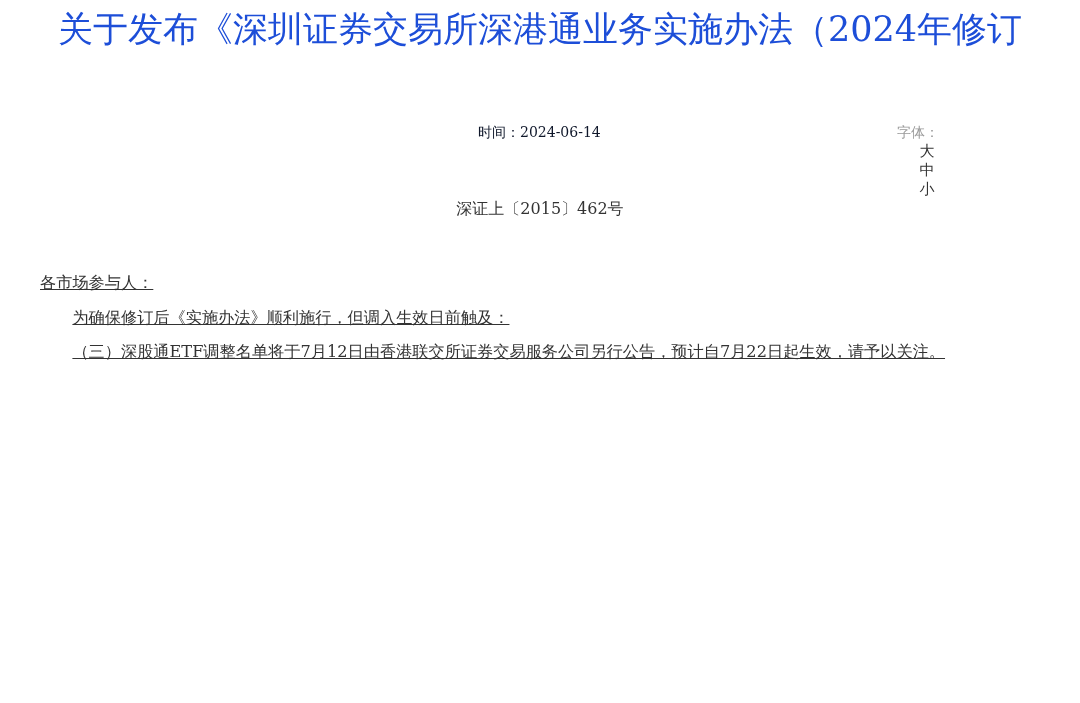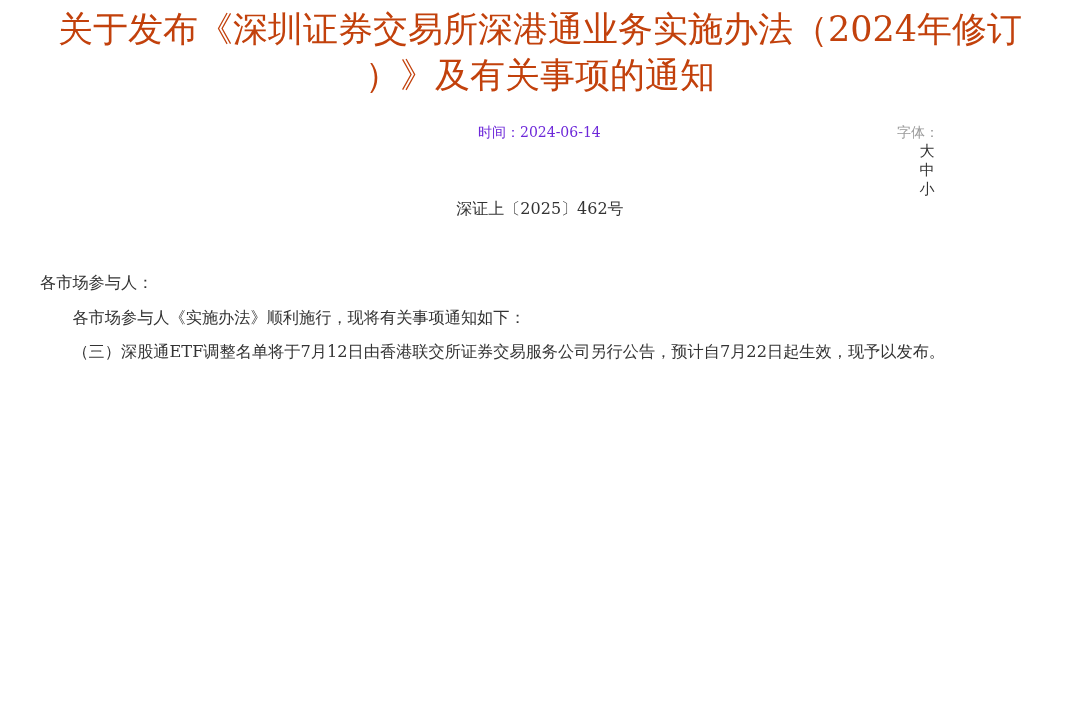--- a/index.html
+++ b/index.html
@@ -4,66 +4,65 @@
   <style>
     html, body { margin: 0; padding: 0; background: #ffffff; }
     body {
       width: 1080px; height: 703px; overflow: hidden; position: relative;
       font-family: "DejaVu Serif", "Liberation Serif", serif;
       color: #333333;
     }
     .title {
       position: absolute; left: 30px; top: 6px; width: 1020px;
       text-align: center; font-size: 35px; line-height: 46px;
-      color: #c2410c; font-weight: normal; letter-spacing: 0px;
+      color: #1d4ed8; font-weight: normal; letter-spacing: 0px;
       margin: 0;
     }
     .meta-time {
       position: absolute; left: 478px; top: 124px;
-      font-size: 14px; color: #6d28d9;
+      font-size: 14px; color: #0f172a;
     }
     .meta-font {
       position: absolute; left: 897px; top: 124px;
       font-size: 14px; color: #999999;
       display: flex; align-items: center; flex-direction: column;
     }
     .meta-font .sz {
       color: #333333; margin-left: 18px; cursor: pointer; font-size: 15px;
     }
     .meta-font .sz:first-of-type { margin-left: 14px; }
     .doc-no {
       position: absolute; left: 0; top: 199px; width: 1080px;
       text-align: center; font-size: 16px; color: #333333;
     }
     .body-text {
       position: absolute; left: 40px; top: 266px; width: 992px;
       font-size: 16.2px; line-height: 34.6px; color: #333333;
       text-align: justify;
     }
-    .body-text p { margin: 0; }
+    .body-text p { margin: 0; text-decoration: underline; }
     .indent { text-indent: 2em; }
   </style>
 </head>
 <body>
 
 <h1 class="title">
   <span>关于发布《深圳证券交易所深港通业务实施办法（2024年修订</span><br>
-  <span>）》及有关事项的通知</span>
 </h1>
 
 <div class="meta-time">
   <span>时间：</span><span>2024-06-14</span>
 </div>
 
 <div class="meta-font">
   <span>字体：</span>
   <span class="sz">大</span>
   <span class="sz">中</span>
   <span class="sz">小</span>
 </div>
 
-<div class="doc-no">深证上〔2025〕462号</div>
+<div class="doc-no">深证上〔2015〕462号</div>
 
 <div class="body-text">
   <p>各市场参与人：</p>
-  <p class="indent">各市场参与人《实施办法》顺利施行，现将有关事项通知如下：</p>
-  <p class="indent">（三）深股通ETF调整名单将于7月12日由香港联交所证券交易服务公司另行公告，预计自7月22日起生效，现予以发布。</p>
+  <p class="indent">为确保修订后《实施办法》顺利施行，但调入生效日前触及：</p>
+  <p class="indent">（三）深股通ETF调整名单将于7月12日由香港联交所证券交易服务公司另行公告，预计自7月22日起生效，请予以关注。</p>
 </div>
 
 </body></html>

